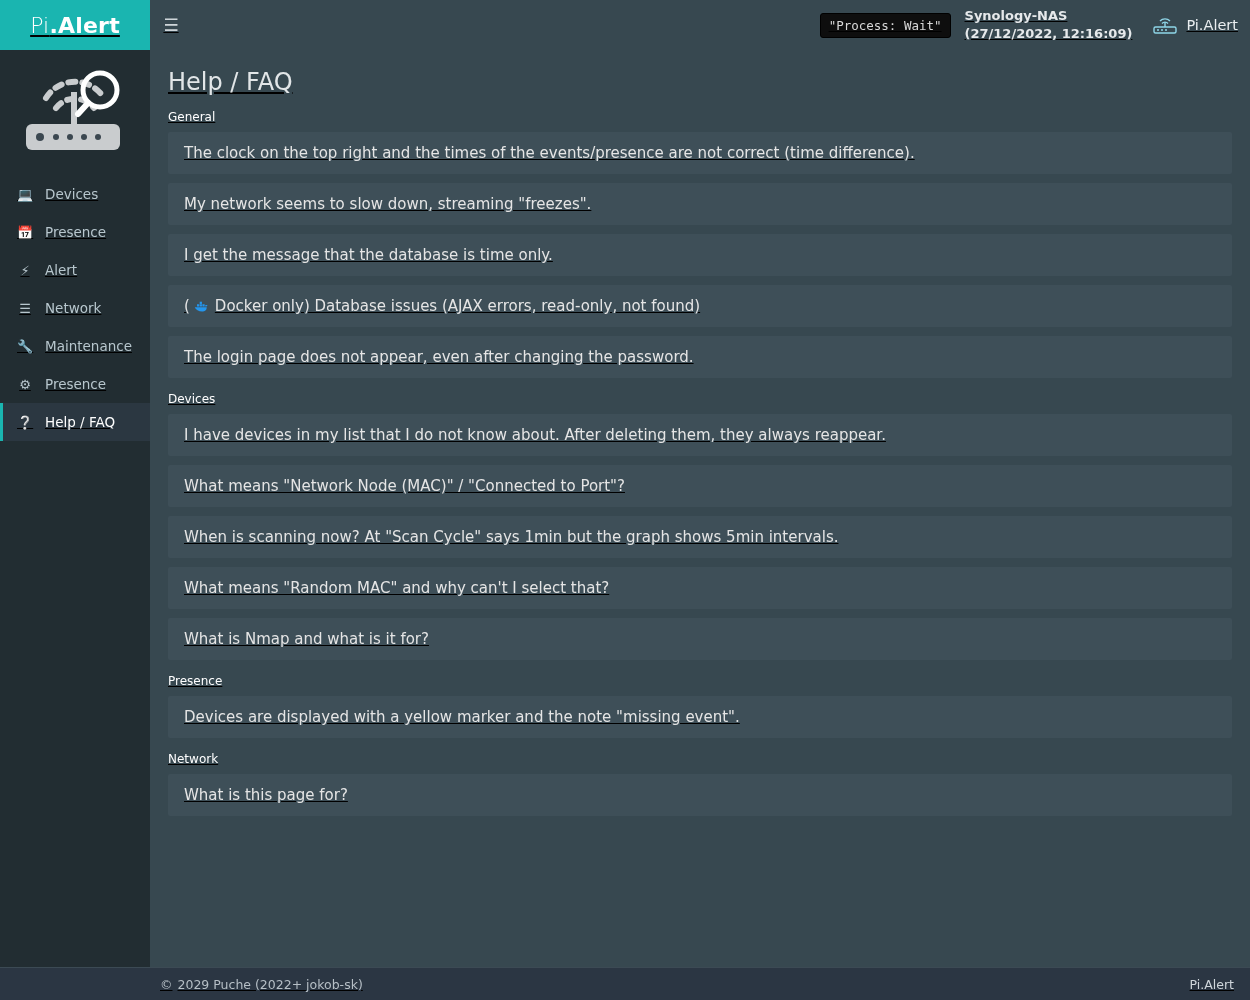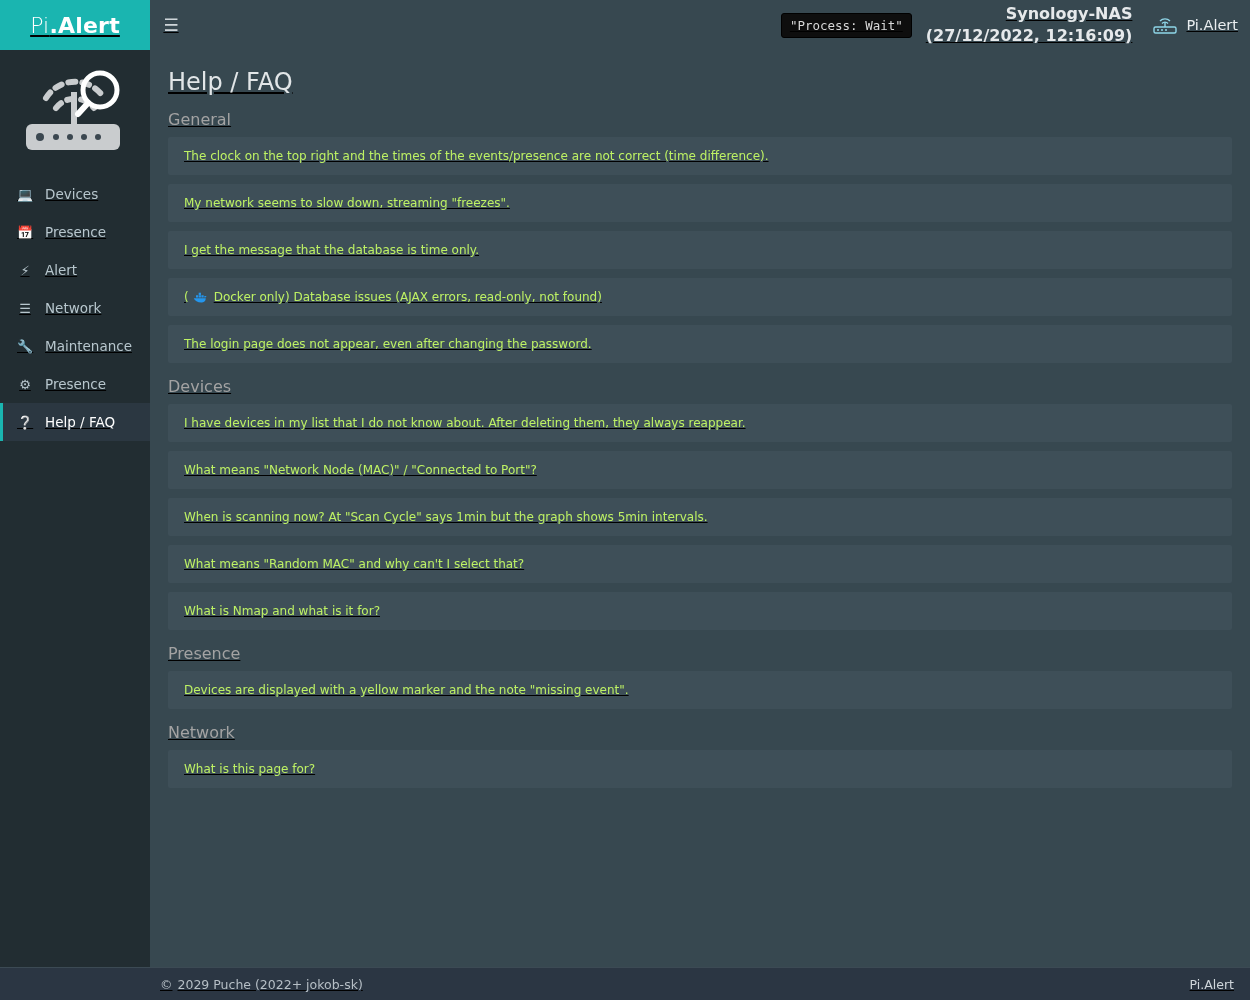--- a/index.html
+++ b/index.html
@@ -66,23 +66,23 @@
     background: #0e0e0e;
     color: #d8d8d8;
     font-family: "DejaVu Sans Mono", monospace;
     font-size: 12.5px;
     padding: 4px 8px;
     border-radius: 3px;
     border: 1px solid #000;
   }
   .server-info {
     color: #e6e9eb;
-    font-size: 16px;
+    font-size: 13px;
     line-height: 1.35;
-    text-align: right;
+    text-align: left;
     font-weight: 600;
   }
   .brand-right {
     display: flex;
     align-items: center;
     gap: 8px;
     color: #eaeef0;
     font-size: 14.5px;
     padding-left: 6px;
   }
@@ -145,29 +145,29 @@
     flex: 1;
     overflow: hidden;
   }
   .page-title {
     color: #e2e6e8;
     font-size: 24px;
     font-weight: 400;
     margin: 4px 0 14px 0;
   }
   .section-title {
-    color: #a3a3a3;
-    font-size: 16px;
+    color: #ffffff;
+    font-size: 12px;
     font-weight: 400;
     margin: 14px 0 8px 0;
   }
   .faq-item {
     background: #3e4f58;
-    color: #bef264;
-    font-size: 12px;
+    color: #e5e5e5;
+    font-size: 15px;
     padding: 12px 16px;
     margin-bottom: 9px;
     border-radius: 2px;
     cursor: pointer;
     display: flex;
     align-items: center;
     gap: 2px;
   }
   .faq-item .docker-ic {
     display: inline-flex;

